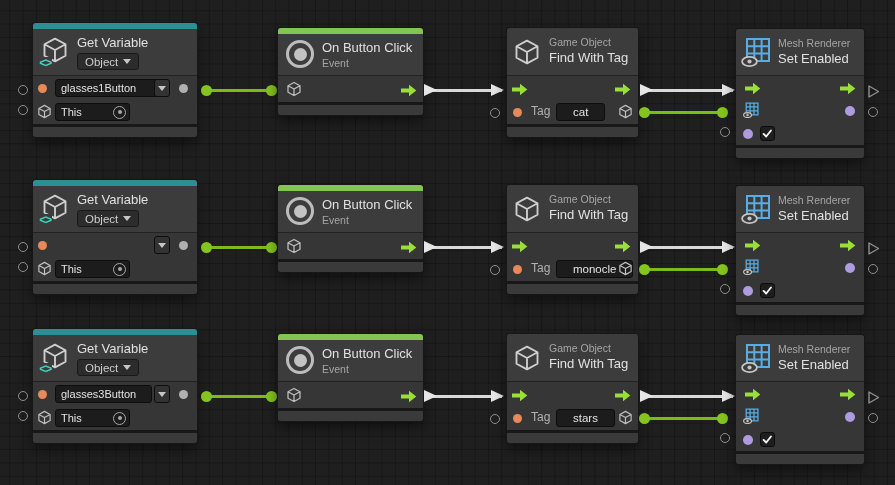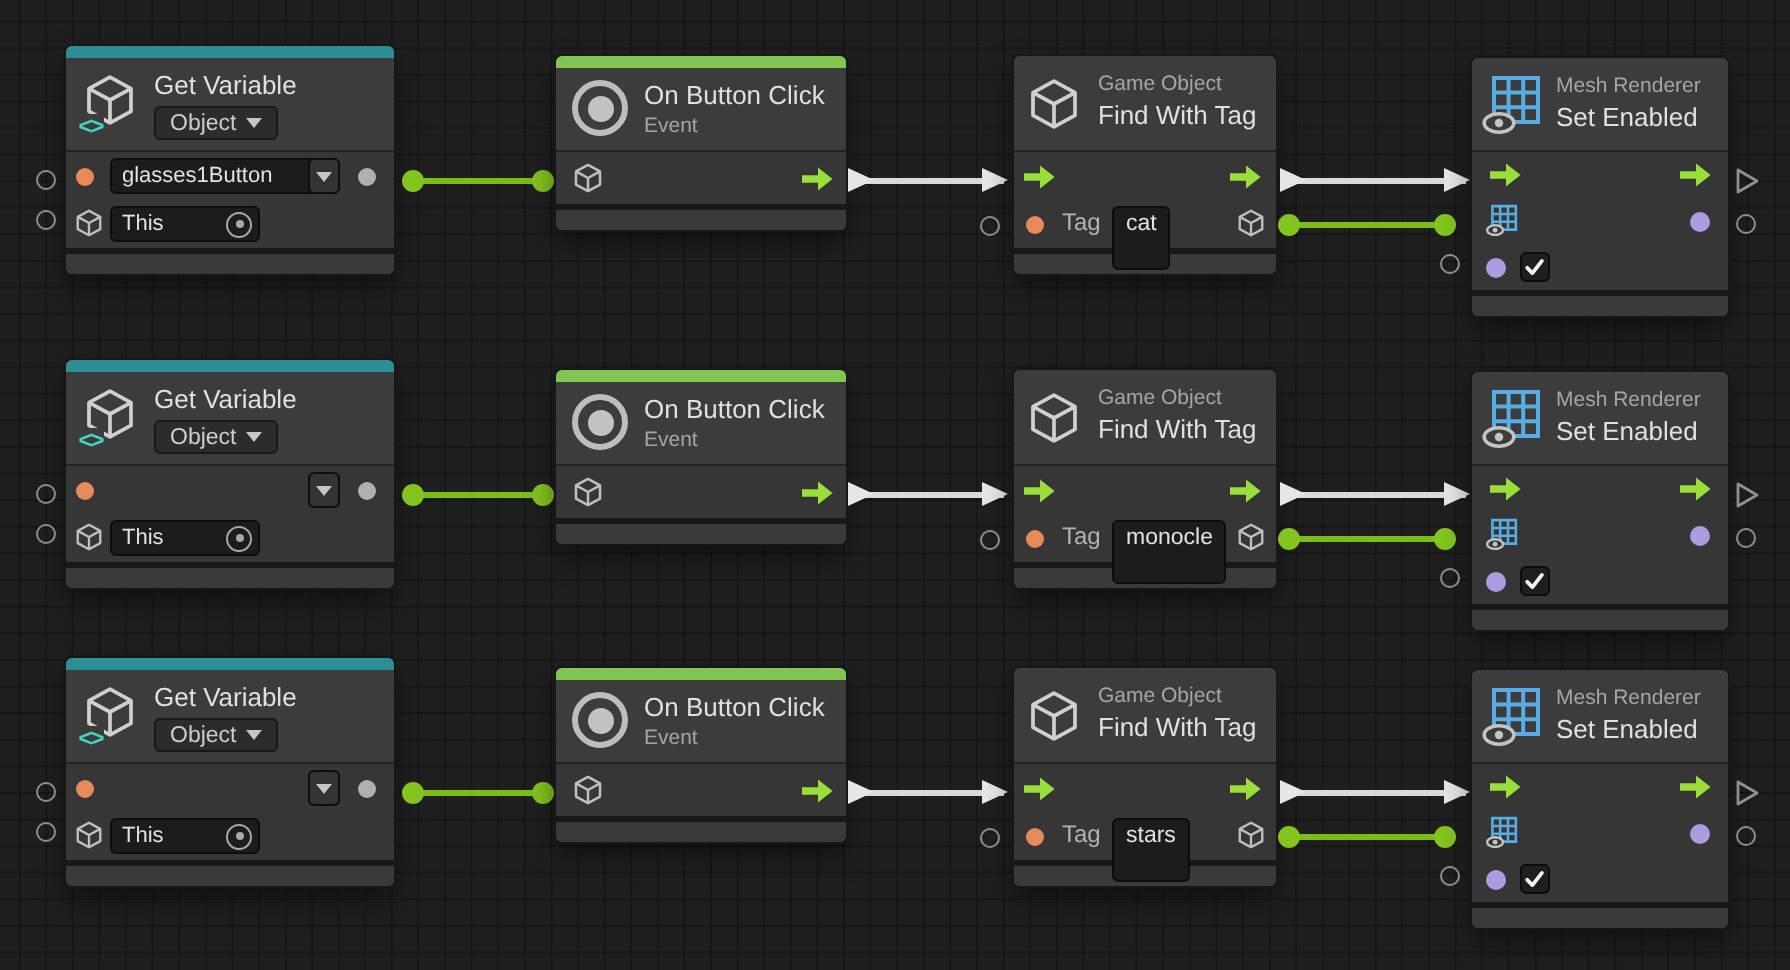--- a/index.html
+++ b/index.html
@@ -36,22 +36,22 @@
           font-size:11.5px; color:#CDCDCD; }
   .caret { width:0; height:0; border-left:4px solid transparent; border-right:4px solid transparent;
            border-top:5px solid #C6C6C6; display:inline-block; }
 
   .field { position:absolute; top:50%; margin-top:-9px; height:18px; line-height:16px;
            background:#1C1C1C; border:1px solid #0D0D0D; border-radius:3px; padding:0 5px;
            font-size:11px; color:#E2E2E2; white-space:nowrap; overflow:hidden; }
   .field-btn { position:absolute; top:50%; margin-top:-9px; height:18px; width:16px;
            background:#333; border:1px solid #0D0D0D; border-radius:3px;
            display:flex; align-items:center; justify-content:center; }
-  .field-auto { position:absolute; top:50%; margin-top:-9px; height:32px; line-height:16px;
-           background:#1C1C1C; border:1px solid #0D0D0D; border-radius:3px; padding:0 6px;
+  .field-auto { position:absolute; top:50%; margin-top:-9px; height:18px; line-height:16px;
+           background:#1C1C1C; border:1px solid #0D0D0D; border-radius:3px; padding:0 16px;
            font-size:11.5px; color:#E2E2E2; white-space:nowrap; }
   .rowlabel { position:absolute; top:50%; margin-top:-8px; font-size:12px; color:#B2B2B2; }
 
   .dot { position:absolute; top:50%; width:9px; height:9px; margin-top:-4.5px; border-radius:50%; }
   .dot.orange { background:#E8895A; }
   .dot.gray   { background:#B0B0B0; }
   .dot.purple { background:#AF9BE0; width:10px; height:10px; margin-top:-5px; }
 
   .iconbox { position:absolute; }
   .gv-brackets { position:absolute; left:-3px; bottom:-3px; color:#3FD8C2; font-weight:bold;
@@ -466,20 +466,21 @@
           <i class="gv-brackets">&lt;&gt;</i>
         </span>
         <span class="title" style="left:44px; top:6px;">Get Variable</span>
         <span class="pill" style="left:44px; top:24px;">
           <span>Object</span>
           <i class="caret"></i>
         </span>
       </div>
       <div class="body-row" style="height:24px;">
         <span class="dot orange" style="left:5px;"></span>
+        <span class="field" style="left:22px; width:97px;">glasses3Button</span>
         <span class="field-btn" style="left:121px;">
             <i class="caret"></i>
           </span>
         <span class="dot gray" style="left:146px;"></span>
       </div>
       <div class="body-row" style="height:24px;">
         <span class="iconbox" style="left:4px; top:4px;">
           <svg width="15" height="15" viewBox="0 0 24 24">
               <path d="M12 2.2 L21 7.1 V16.9 L12 21.8 L3 16.9 V7.1 Z M3 7.1 L12 12 L21 7.1 M12 12 V21.8" fill="none" stroke="#BFBFBF" stroke-width="1.9" stroke-linejoin="round"></path>
             </svg>

